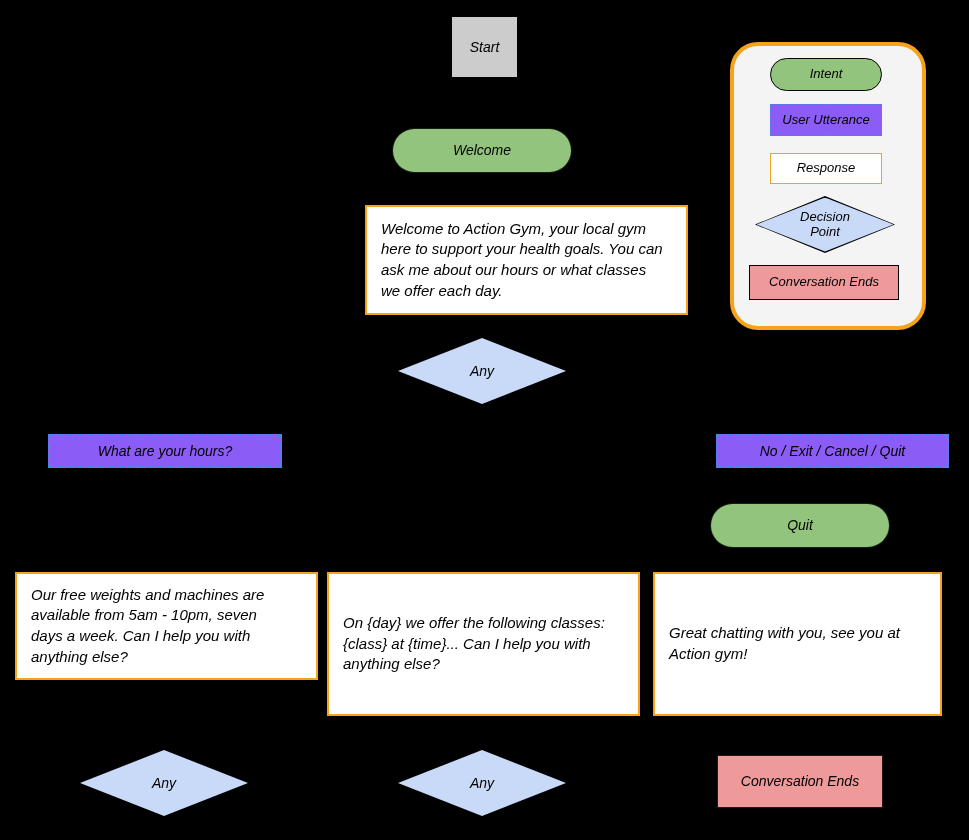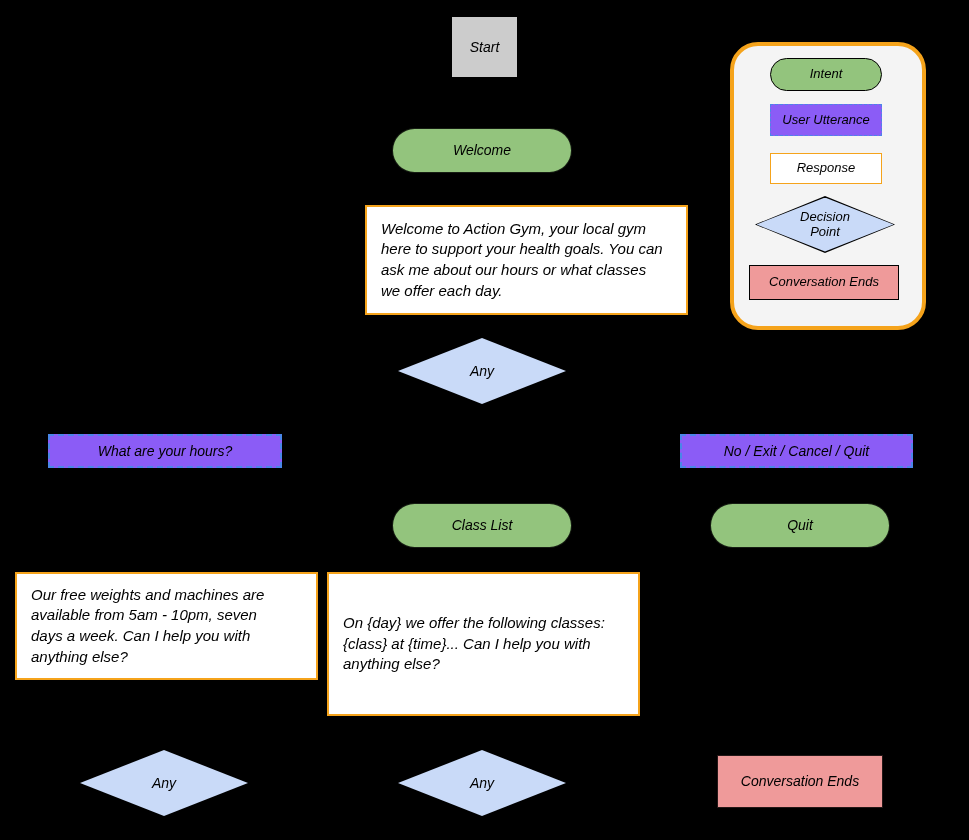--- a/index.html
+++ b/index.html
@@ -46,21 +46,21 @@
     font-size:14px;color:var(--ink);text-align:center;line-height:1.15;
   }
 
   
   .n-start{left:452px;top:17px;width:65px;height:60px;}
   .n-welcome{left:392px;top:128px;width:180px;height:45px;}
   .n-welcome-resp{left:322px;top:205px;width:323px;height:110px;margin-left:43px;}
   .n-dec-top{left:398px;top:338px;width:168px;height:66px;}
   .n-utt-1{left:48px;top:434px;width:234px;height:34px;}
   .n-utt-2{left:365px;top:434px;width:235px;height:34px;}
-  .n-utt-3{left:680px;top:434px;width:233px;height:34px;}
+  .n-utt-3{left:716px;top:434px;width:233px;height:34px;}
   .n-int-1{left:75px;top:503px;width:180px;height:45px;}
   .n-int-2{left:392px;top:503px;width:180px;height:45px;}
   .n-int-3{left:710px;top:503px;width:180px;height:45px;}
   .n-resp-1{left:15px;top:572px;width:303px;height:108px;}
   .n-resp-2{left:327px;top:572px;width:313px;height:144px;}
   .n-resp-3{left:653px;top:572px;width:289px;height:144px;}
   .n-dec-1{left:80px;top:750px;width:168px;height:66px;}
   .n-dec-2{left:398px;top:750px;width:168px;height:66px;}
   .n-end{left:717px;top:755px;width:166px;height:53px;}
 
@@ -108,37 +108,38 @@
     <div class="dlabel">Any</div>
   </div>
 
   <div class="node utter n-utt-1">
     <span class="label">What are your hours?</span>
   </div>
   <div class="node utter n-utt-3">
     <span class="label">No / Exit / Cancel / Quit</span>
   </div>
 
-  <div class="node pill n-int-2">
-    <span class="label">Class List</span>
-  </div>
   <div class="node pill n-int-3">
     <span class="label">Quit</span>
   </div>
 
   <div class="node respbox n-resp-1">
     <div class="para">Our free weights and machines are
 available from 5am - 10pm, seven
 days a week. Can I help you with
 anything else?</div>
   </div>
   <div class="node respbox n-resp-2">
     <div class="para">On {day} we offer the following classes:
 {class} at {time}... Can I help you with
 anything else?</div>
+  </div>
+  <div class="node respbox n-resp-3">
+    <div class="para">Great chatting with you, see you at
+Action gym!</div>
   </div>
 
   <div class="diamond n-dec-1">
     <div class="dfill"></div>
     <div class="dlabel">Any</div>
   </div>
   <div class="diamond n-dec-2">
     <div class="dfill"></div>
     <div class="dlabel">Any</div>
   </div>

